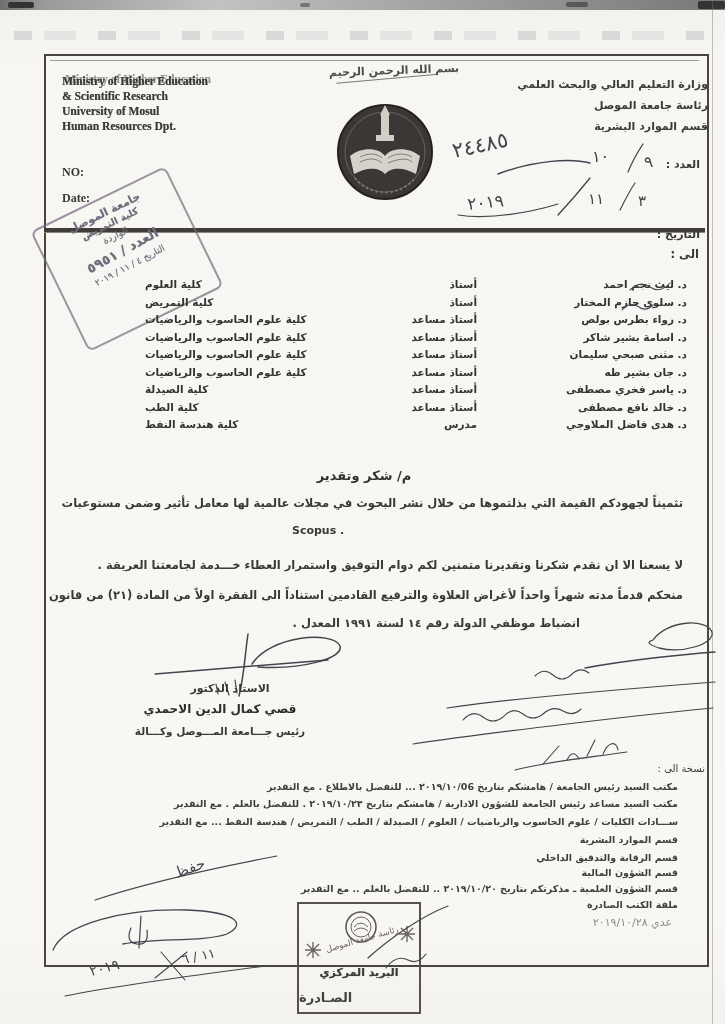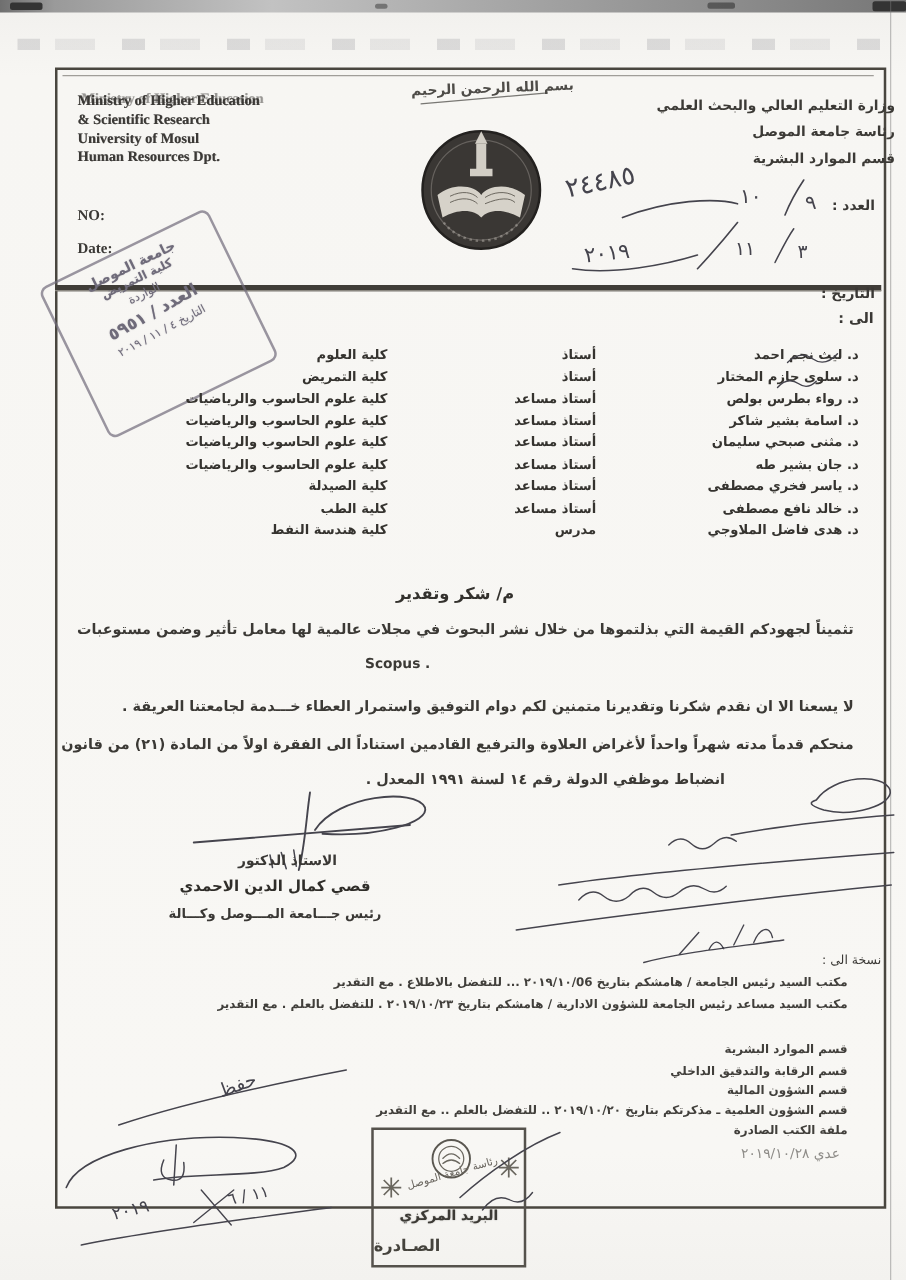--- a/index.html
+++ b/index.html
@@ -24,40 +24,40 @@
     font-size:11.5px;line-height:15px;color:#3b3936;text-shadow:.4px 0 .4px rgba(59,57,54,.55);}
   .eng .ghost{position:absolute;left:3px;top:-2px;opacity:.5;white-space:nowrap;}
   .eng-no{left:62px;top:165px;font-family:"Liberation Serif",serif;font-weight:bold;font-size:12px;}
   .eng-date{left:62px;top:191px;font-family:"Liberation Serif",serif;font-weight:bold;font-size:12px;}
   
   .basmala{left:316px;top:64px;width:156px;text-align:center;font-size:11px;font-weight:600;
     color:#4e4c48;transform:rotate(-2deg);}
   .basmala::after{content:"";position:absolute;left:20px;right:34px;top:14px;
     border-bottom:1px solid rgba(78,76,72,.75);transform:rotate(-3deg);}
   
-  .arab{right:9px;top:74px;width:210px;text-align:right;direction:rtl;font-weight:700;
+  .arab{right:17px;top:74px;width:210px;text-align:right;direction:rtl;font-weight:700;
     font-size:11px;line-height:21px;color:#3c3a36;}
   .num-label{right:25px;top:158px;direction:rtl;font-weight:700;font-size:11px;}
   .date-label{right:25px;top:188px;direction:rtl;font-weight:700;font-size:11px;margin-top:40px;}
   
   .in-stamp{left:52px;top:192px;width:150px;height:134px;transform:rotate(-26deg);
     border:2px solid rgba(112,107,123,.7);border-radius:7px;color:#6f6b7a;direction:rtl;
     display:flex;flex-direction:column;align-items:center;justify-content:flex-start;
     padding-top:7px;box-sizing:border-box;text-shadow:0 0 1px rgba(111,107,122,.45);}
   .in-stamp .l1{font-size:11px;font-weight:700;}
   .in-stamp .l2{font-size:9.5px;font-weight:700;}
   .in-stamp .l3{font-size:9.5px;margin-top:2px;}
   .in-stamp .l4{font-size:13.5px;font-weight:700;margin-top:3px;transform:rotate(-3deg);}
   .in-stamp .l5{font-size:9px;margin-top:4px;transform:rotate(-2deg);}
   
   .to-label{right:26px;top:247px;direction:rtl;font-weight:700;font-size:11.5px;}
   .rec-row{left:150px;width:545px;height:16px;font-size:10.5px;font-weight:700;color:#35332f;}
   .rec-name{position:absolute;right:8px;width:155px;text-align:right;direction:rtl;}
   .rec-title{position:absolute;right:218px;width:115px;text-align:right;direction:rtl;}
-  .rec-college{position:absolute;right:385px;width:165px;text-align:right;direction:rtl;white-space:nowrap;margin-left:40px;}
+  .rec-college{position:absolute;right:385px;width:165px;text-align:left;direction:rtl;white-space:nowrap;margin-left:40px;}
   
   .subject{left:44px;top:468px;width:640px;text-align:center;direction:rtl;
     font-weight:700;font-size:13px;color:#33312d;}
   .bodyline{right:42px;direction:rtl;text-align:right;white-space:nowrap;
     font-size:11.5px;font-weight:600;color:#3b3935;}
   .p1cont{left:292px;top:524px;font-size:11px;font-weight:600;color:#3b3935;}
   
   .sig-title{left:145px;top:682px;width:170px;text-align:center;direction:rtl;font-weight:700;font-size:11px;}
   .sig-name{left:125px;top:702px;width:190px;text-align:center;direction:rtl;font-weight:800;font-size:12px;color:#2f2d29;}
   .sig-role{left:125px;top:725px;width:190px;text-align:center;direction:rtl;font-weight:600;font-size:10.5px;}
@@ -222,20 +222,21 @@
     <path class="pen" d="M140,64 q9,-9 18,-1 q9,8 18,0 q9,-9 18,-2" stroke-width="1.1"></path>
     <path class="pen" d="M52,96 C120,86 242,76 320,70" stroke-width="1.2"></path>
     <path class="pen" d="M68,108 q10,-11 20,-3 q10,8 20,0 q10,-11 20,-3 q10,8 20,0 q10,-9 20,-3 q10,6 18,-2" stroke-width="1.1"></path>
     <path class="pen" d="M18,132 C100,120 252,102 318,96" stroke-width="1.2"></path>
     <path class="pen" d="M148,152 L164,134 M172,148 q6,-12 12,-1 M192,144 L200,128 M208,142 C213,130 221,128 223,138 M120,158 C150,150 190,146 232,140" stroke-width="1.1"></path>
   </svg>
 
   <div class="abs copies-label">نسخة الى :</div>
   <div class="abs copy-item" style="top:781px;">مكتب السيد رئيس الجامعة / هامشكم بتاريخ ٢٠١٩/١٠/06 ... للتفضل بالاطلاع . مع التقدير</div>
   <div class="abs copy-item" style="top:798px;">مكتب السيد مساعد رئيس الجامعة للشؤون الادارية / هامشكم بتاريخ ٢٠١٩/١٠/٢٣ . للتفضل بالعلم . مع التقدير</div>
+  <div class="abs copy-item" style="top:816px;">ســـادات الكليات / علوم الحاسوب والرياضيات / العلوم / الصيدلة / الطب / التمريض / هندسة النفط ... مع التقدير</div>
   <div class="abs copy-item" style="top:834px;">قسم الموارد البشرية</div>
   <div class="abs copy-item" style="top:852px;">قسم الرقابة والتدقيق الداخلي</div>
   <div class="abs copy-item" style="top:867px;">قسم الشؤون المالية</div>
   <div class="abs copy-item" style="top:883px;">قسم الشؤون العلمية ـ مذكرتكم بتاريخ ٢٠١٩/١٠/٢٠ .. للتفضل بالعلم .. مع التقدير</div>
   <div class="abs copy-item" style="top:899px;margin-left:9px;">ملفة الكتب الصادرة</div>
   <div class="abs typist">عدي ٢٠١٩/١٠/٢٨</div>
 
   <svg class="abs" style="left:35px;top:838px;" width="255" height="172" viewBox="0 0 255 172">
     <text x="142" y="40" font-size="15" fill="#45444d" transform="rotate(-20 142 40)">حفظ</text>
     <path class="pen" d="M60,62 C120,42 200,26 242,18" stroke-width="1.2"></path>

